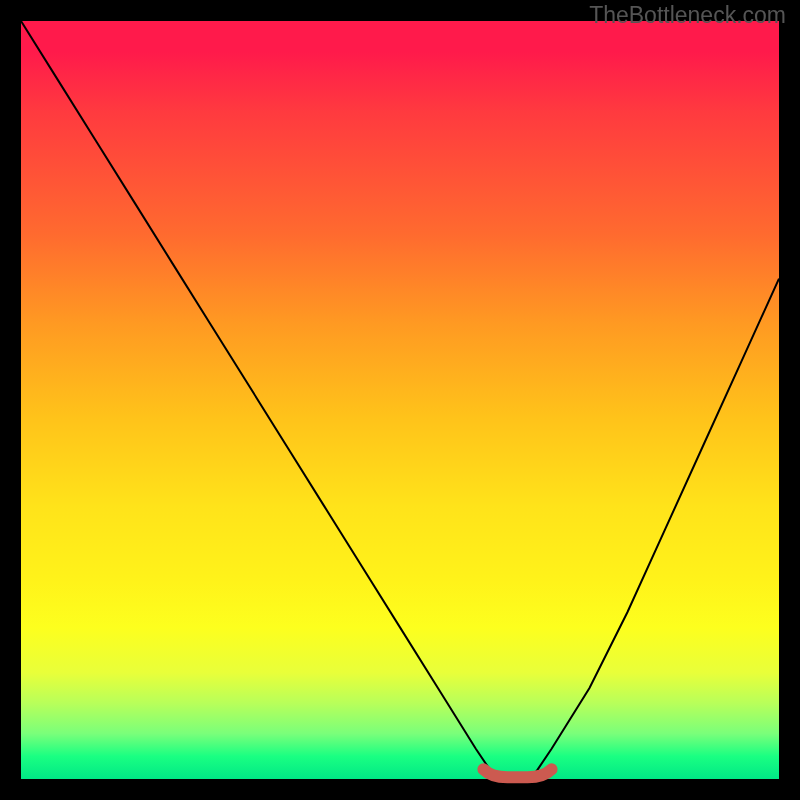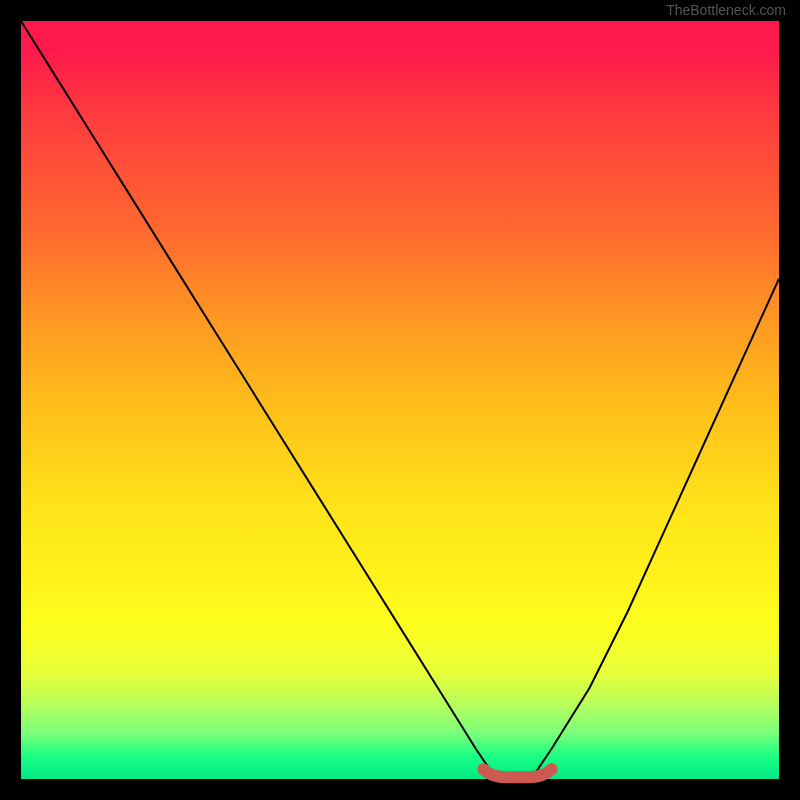--- a/index.html
+++ b/index.html
@@ -37,21 +37,21 @@
     left: 0; top: 0;
     width: 758px;
     height: 758px;
     overflow: visible;
   }
   .watermark {
     position: absolute;
     top: 2px;
     right: 14px;
     font-family: Arial, Helvetica, sans-serif;
-    font-size: 14px;
+    font-size: 23px;
     color: #555;
     font-weight: 400;
     letter-spacing: 0px;
   }
   .marker {
     stroke: #cc5a50;
     stroke-width: 12;
     stroke-linecap: round;
     fill: none;
   }

